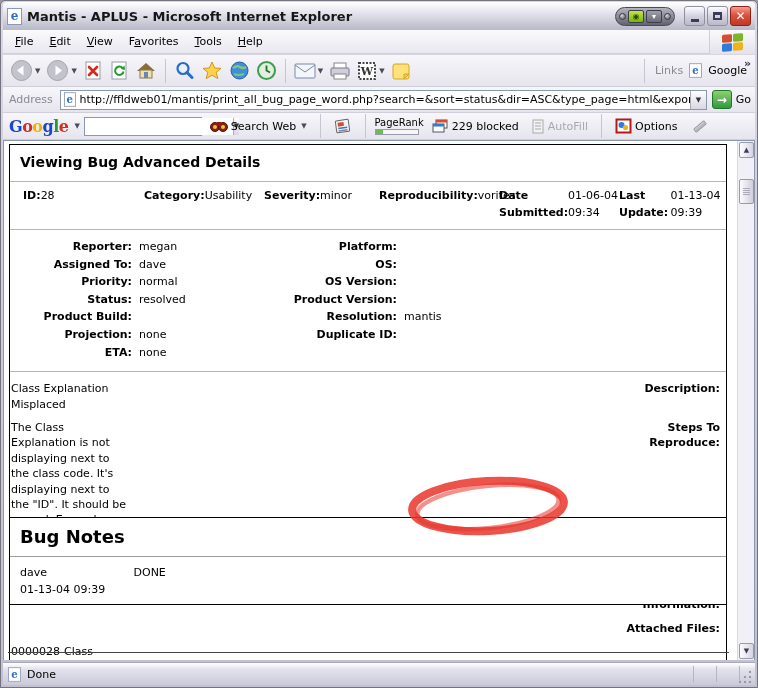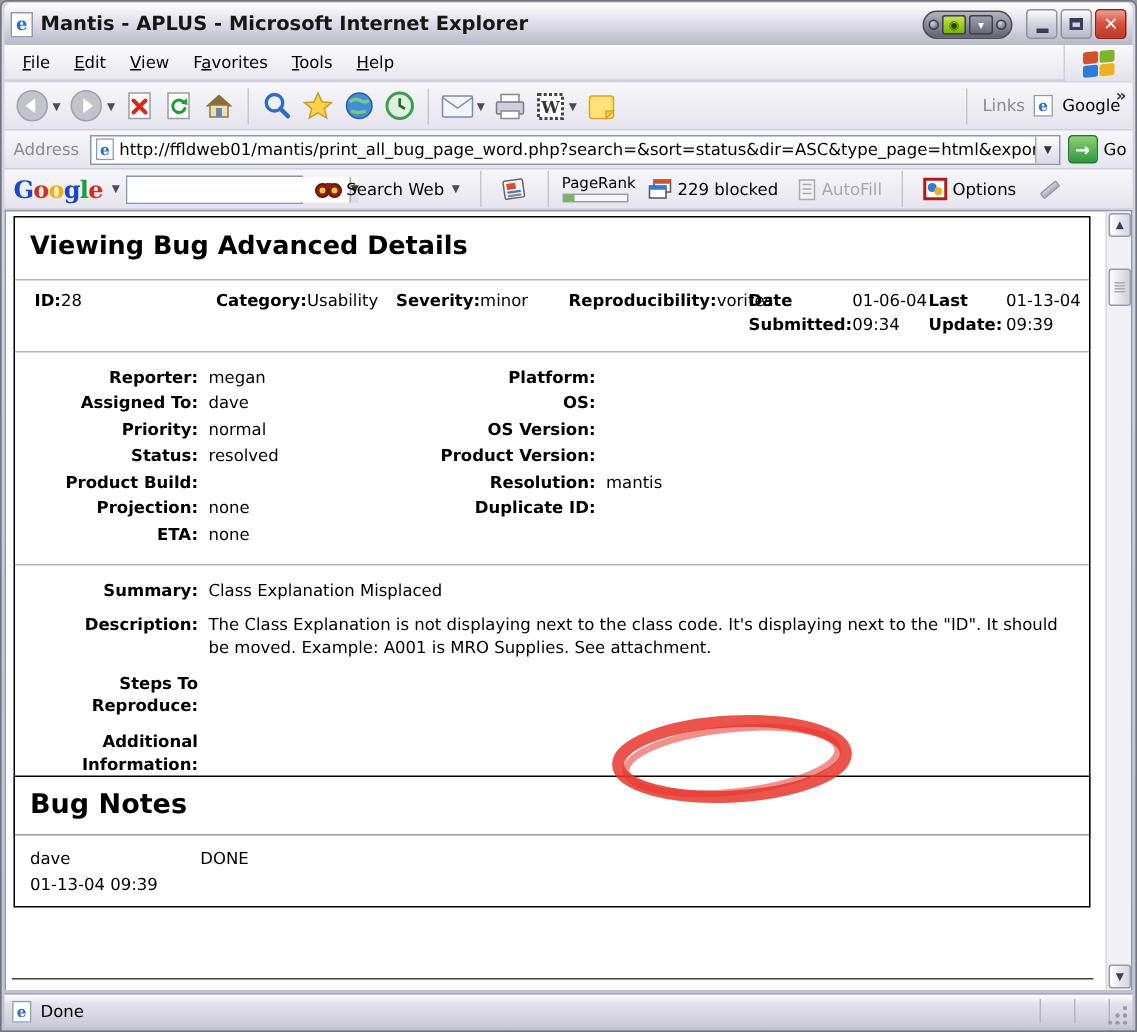--- a/index.html
+++ b/index.html
@@ -61,21 +61,21 @@
   .pagerank .pr-label{font-size:10px}
   .pr-bar{width:44px;height:6px;border:1px solid #9a9aa8;background:#f6f6fa;margin-top:1px}
   .pr-fill{width:7px;height:100%;background:#6fba5a}
   .grayed{color:#a7a7b2}
   .pen-icon{display:inline-block;width:14px;height:5px;background:linear-gradient(#d2d2da,#a9a9b6);border:1px solid #9797a4;transform:rotate(-40deg);border-radius:1px}
 
   
   .client{position:absolute;top:139px;left:2px;right:2px;bottom:27px;background:#fff;border:1px solid #8a98ad;border-bottom:none}
   .pagearea{position:absolute;left:0;top:0;right:17px;bottom:0;overflow:hidden;font-size:11px;line-height:1.5}
   .btable{position:absolute;left:5px;top:3px;width:718px;border:1px solid #000;border-bottom:3px solid #000;background:#fff}
-  .btable-hdr{font-weight:bold;font-size:17px;padding:7px 10px 8px;border-bottom:1px solid #b5b5b5}
+  .btable-hdr{font-weight:bold;font-size:14px;padding:7px 10px 8px;border-bottom:1px solid #b5b5b5}
   .inforow{display:flex;padding:6px 0 8px 13px;border-bottom:1px solid #b5b5b5}
   .infocol{display:flex;flex-direction:row}
   .infocol .lbl{font-weight:bold}
   .c0{width:121px}.c1{width:120px}.c2{width:115px}.c3{width:120px}.c4{width:120px}.c5{flex:1}
   .detailgrid{display:grid;grid-template-columns:128px 137px 128px auto;padding:8px 0 10px;border-bottom:1px solid #b5b5b5}
   .dlbl{font-weight:bold;text-align:right;padding-right:6px;line-height:1.6}
   .dval{padding-left:1px;line-height:1.6}
   .sumgrid{display:grid;grid-template-columns:128px auto;padding:7px 0 8px}
   .sumgrid .dlbl{white-space:pre-line;line-height:1.4;padding-top:2px;padding-bottom:6px}
   .sumgrid .dval{padding:2px 8px 6px 1px;line-height:1.4}
@@ -386,21 +386,20 @@
             <span class="dval">none</span>
           <span class="dlbl">Duplicate ID:</span>
             <span class="dval"></span>
           <span class="dlbl">ETA:</span>
             <span class="dval">none</span>
           <span class="dlbl"></span>
             <span class="dval"></span>
         </div>
 
         <div class="sumgrid">
-          <span class="dlbl">Summary:</span>
           <span class="dval">Class Explanation Misplaced</span>
           <span class="dlbl">Description:</span>
           <span class="dval">The Class Explanation is not displaying next to the class code. It's displaying next to the "ID". It should be moved. Example: A001 is MRO Supplies. See attachment.</span>
           <span class="dlbl">Steps To
 Reproduce:</span>
           <span class="dval"></span>
           <span class="dlbl">Additional
 Information:</span>
           <span class="dval"></span>
           <span class="dlbl">Attached Files:</span>

